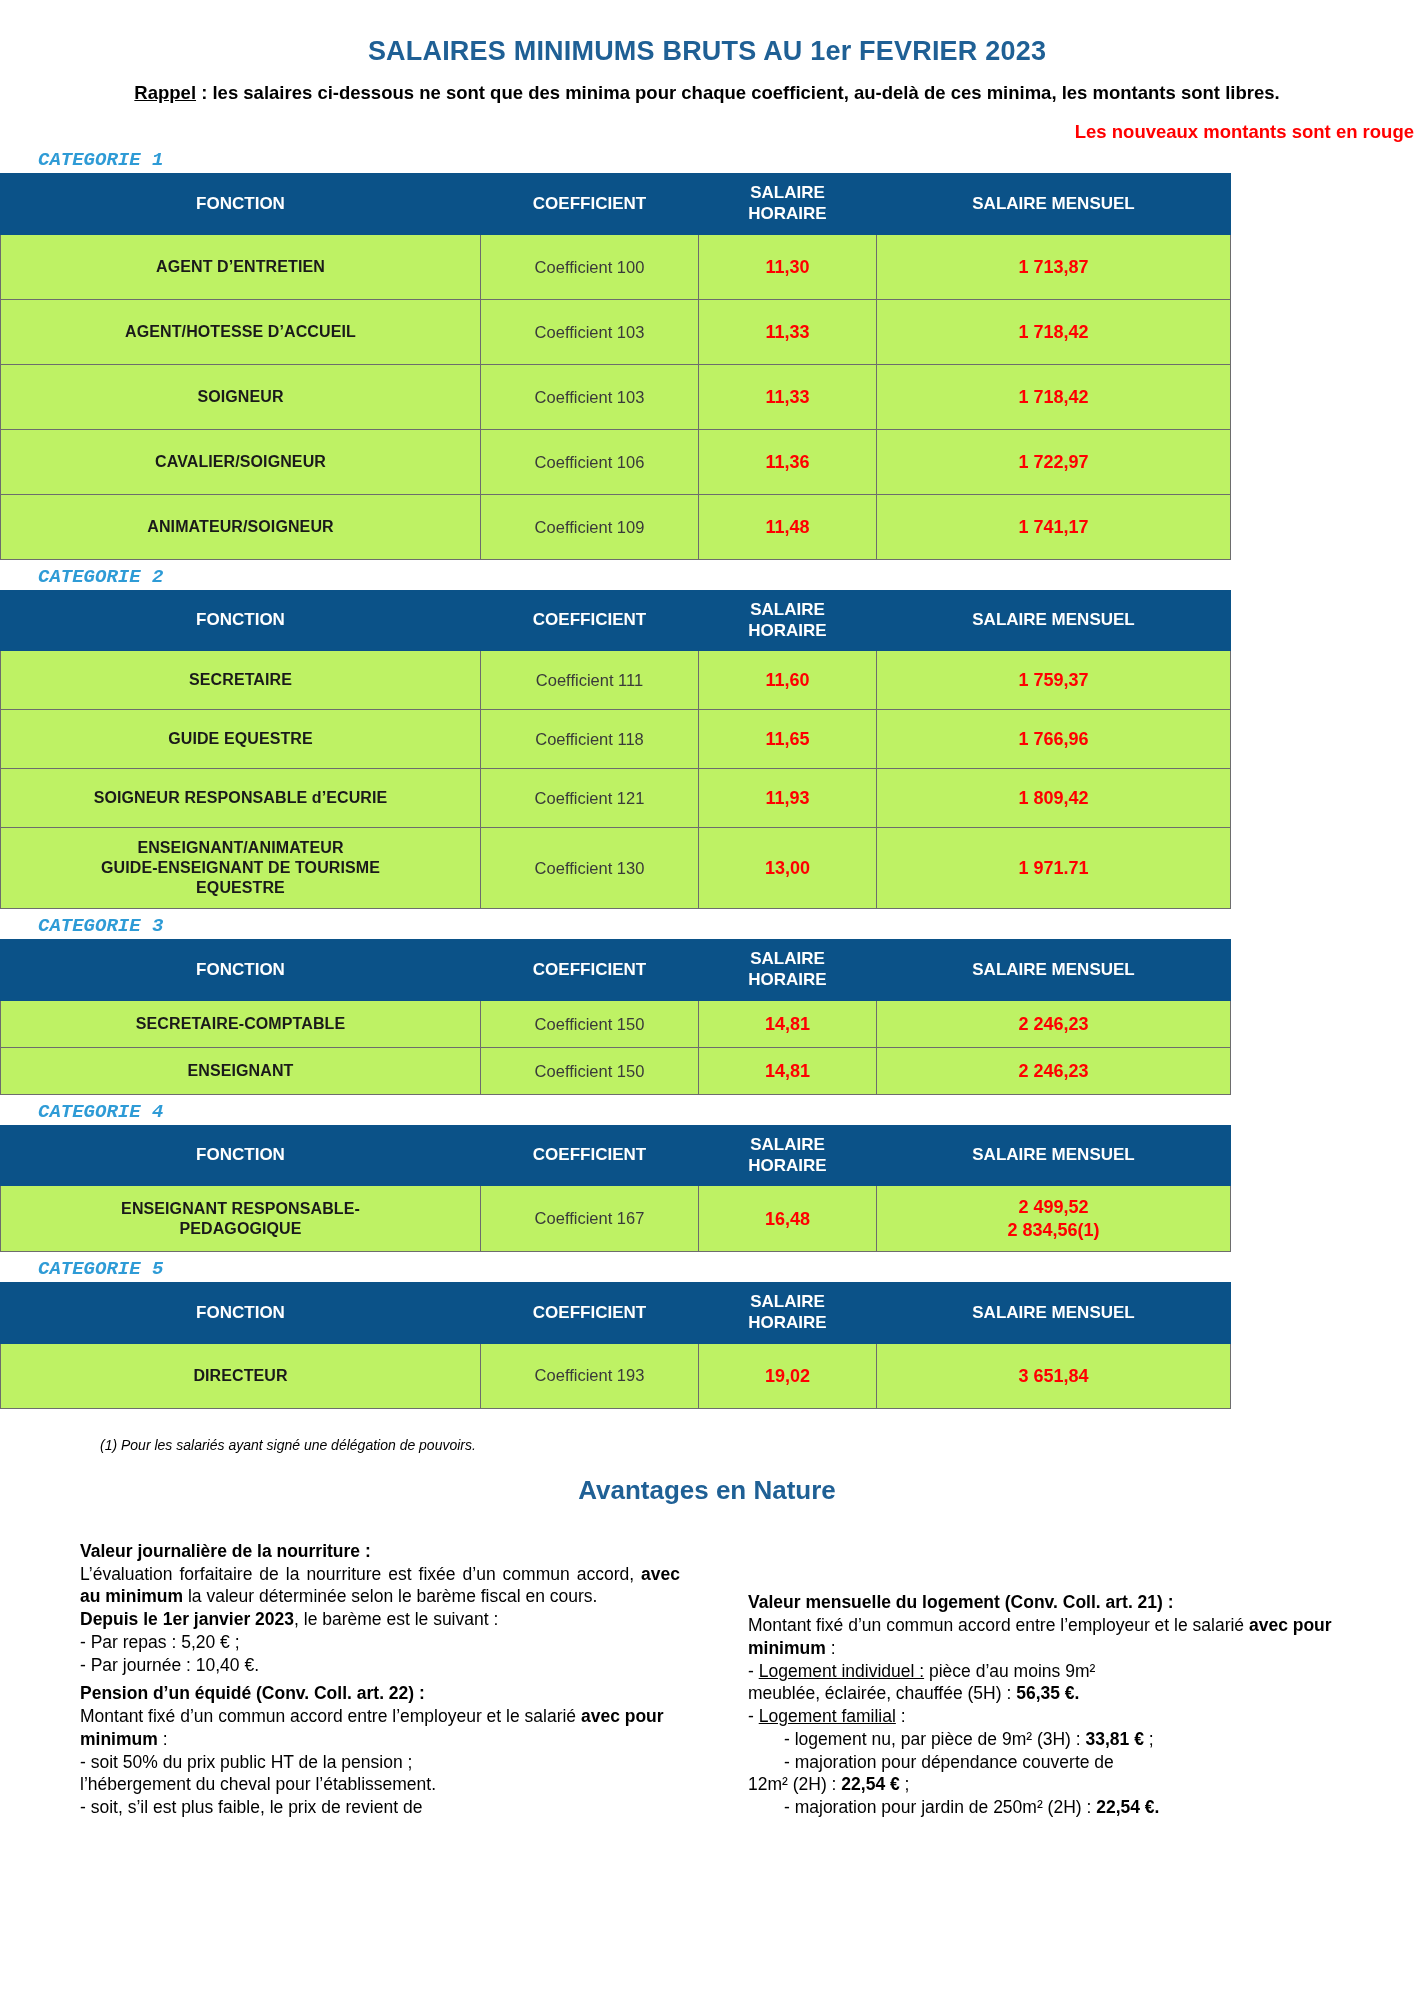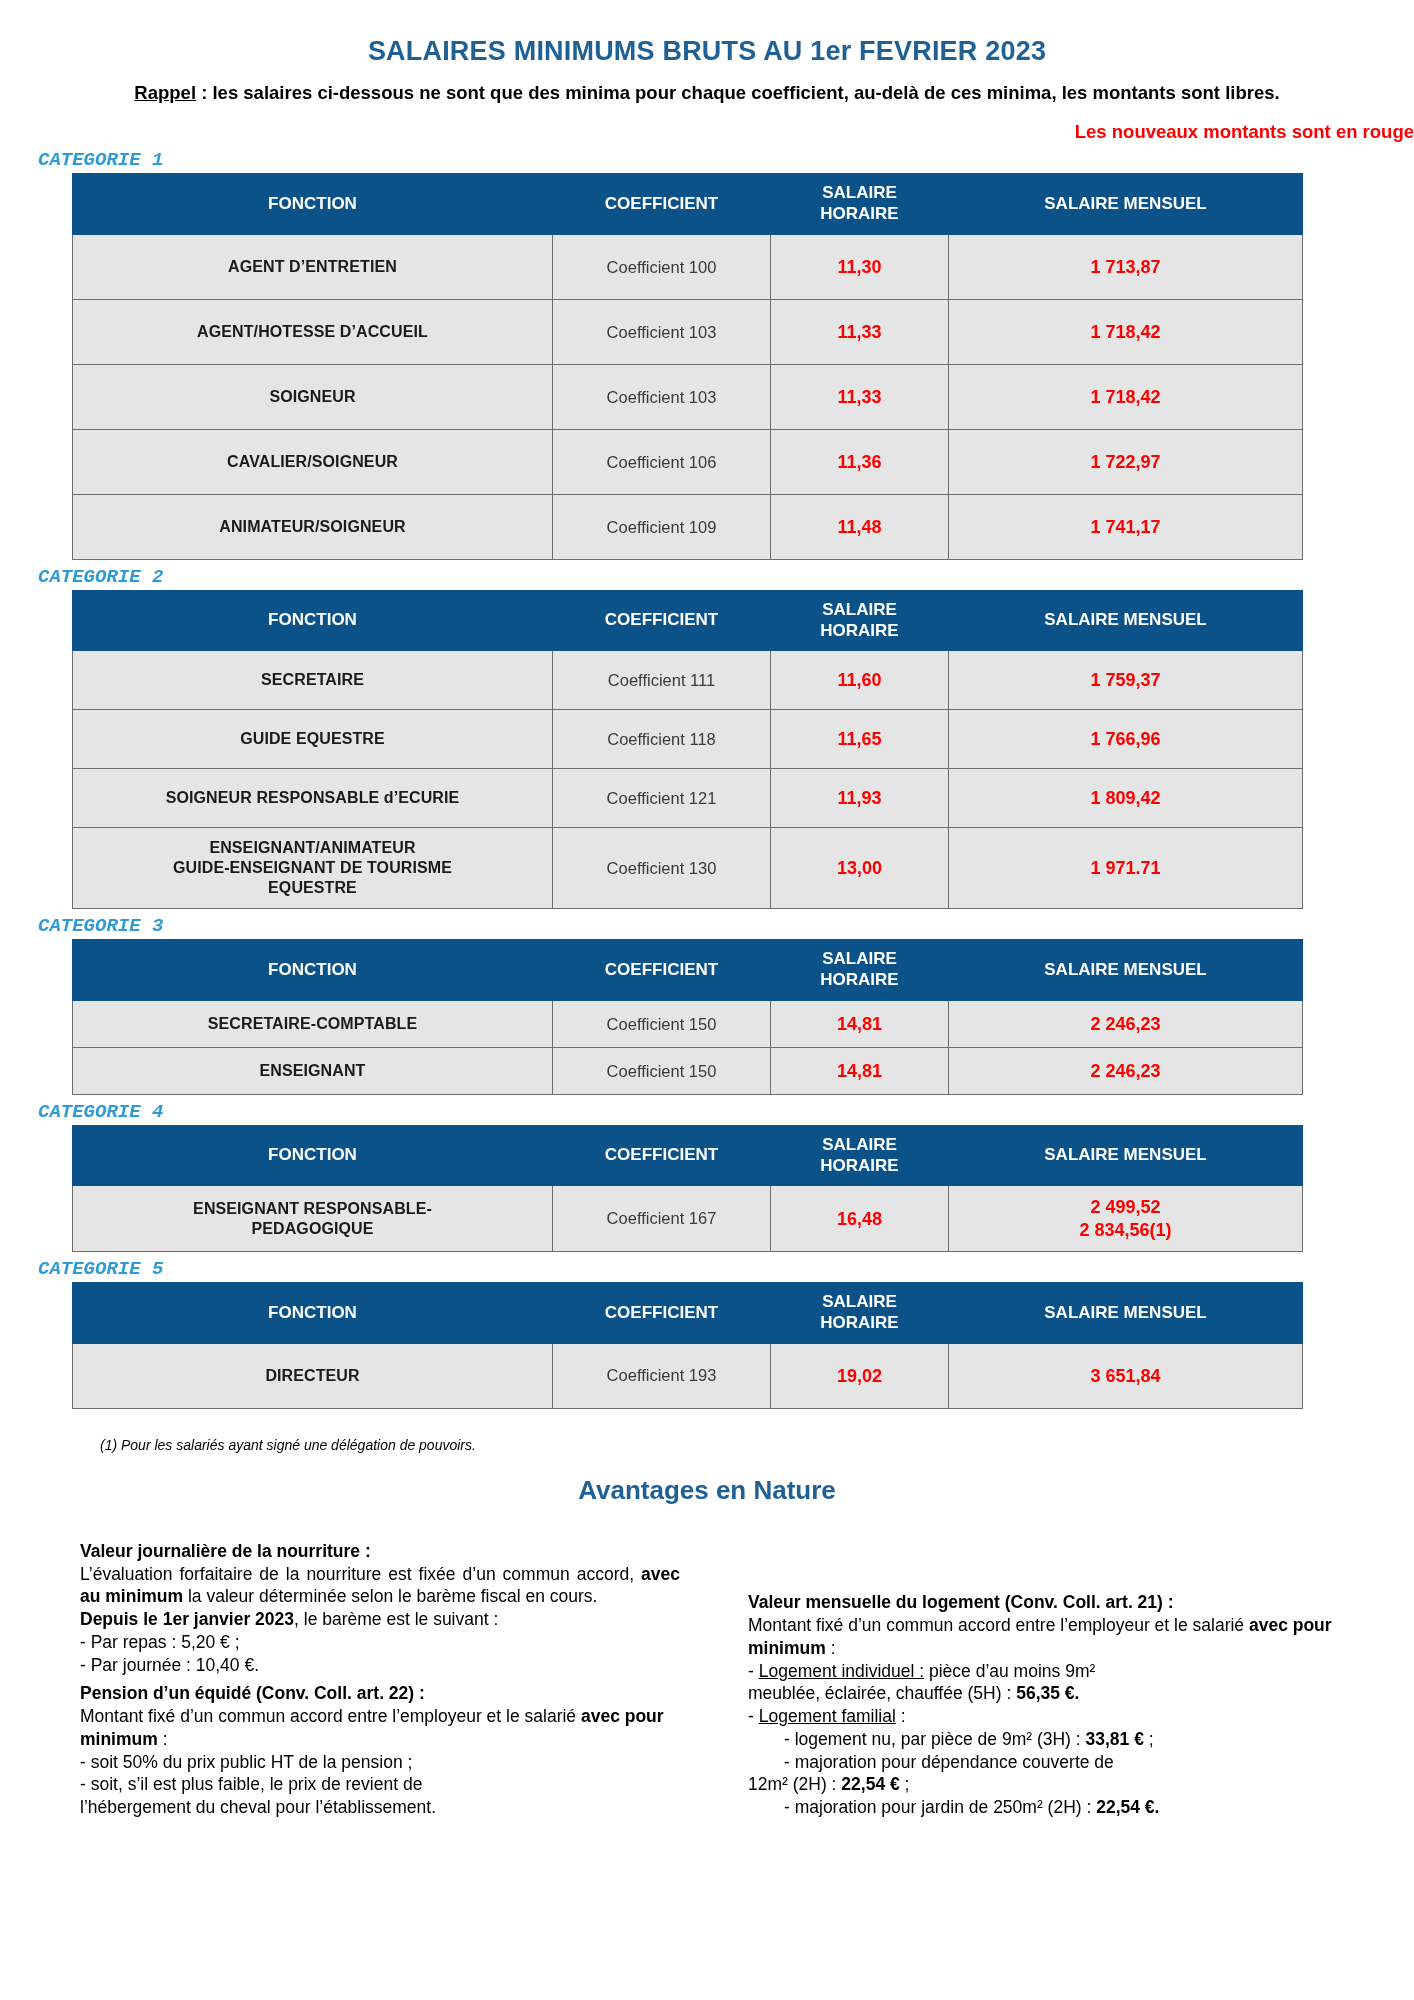--- a/index.html
+++ b/index.html
@@ -55,23 +55,22 @@
     font-weight: bold;
     font-size: 19px;
     margin: 6px 0 2px 38px;
     font-family: Liberation Mono, monospace;
   }
 
   
   table.sal {
     border-collapse: collapse;
     table-layout: fixed;
-    margin-left: 72px;
     width: 1230px;
-    background: #e5e5e5;
+    background: #bef264;
   }
   table.sal col.c-fonction { width: 480px; }
   table.sal col.c-coef     { width: 218px; }
   table.sal col.c-horaire  { width: 178px; }
   table.sal col.c-mensuel  { width: 354px; }
 
   table.sal th {
     background: #0B5288;
     color: #ffffff;
     font-size: 17px;
@@ -367,22 +366,22 @@
     <div class="col-left blk">
       <p class="b">Valeur journalière de la nourriture :</p>
       <p class="just"><span>L’évaluation forfaitaire de la nourriture est fixée d’un commun accord, </span><span class="b">avec au minimum</span><span> la valeur déterminée selon le barème fiscal en cours.</span></p>
       <p><span class="b">Depuis le 1er janvier 2023</span><span>, le barème est le suivant :</span></p>
       <p>- Par repas : 5,20 € ;</p>
       <p>- Par journée : 10,40 €.</p>
       <div class="gap-s"></div>
       <p class="b">Pension d’un équidé (Conv. Coll. art. 22) :</p>
       <p><span>Montant fixé d’un commun accord entre l’employeur et le salarié </span><span class="b">avec pour minimum</span><span> :</span></p>
       <p>- soit 50% du prix public HT de la pension ;</p>
+      <p>l’hébergement du cheval pour l’établissement.</p>
       <p>- soit, s’il est plus faible, le prix de revient de</p>
-      <p>l’hébergement du cheval pour l’établissement.</p>
     </div>
 
     <div class="col-right blk">
       <p class="b">Valeur mensuelle du logement (Conv. Coll. art. 21) :</p>
       <p><span>Montant fixé d’un commun accord entre l’employeur et le salarié </span><span class="b">avec pour minimum</span><span> :</span></p>
       <p><span>- </span><span class="u">Logement individuel :</span><span> pièce d’au moins 9m²</span></p>
       <p><span>meublée, éclairée, chauffée (5H) : </span><span class="b">56,35 €.</span></p>
       <p><span>- </span><span class="u">Logement familial</span><span> :</span></p>
       <p class="indent1"><span>- logement nu, par pièce de 9m² (3H) : </span><span class="b">33,81 €</span><span> ;</span></p>
       <p class="indent1">- majoration pour dépendance couverte de</p>

